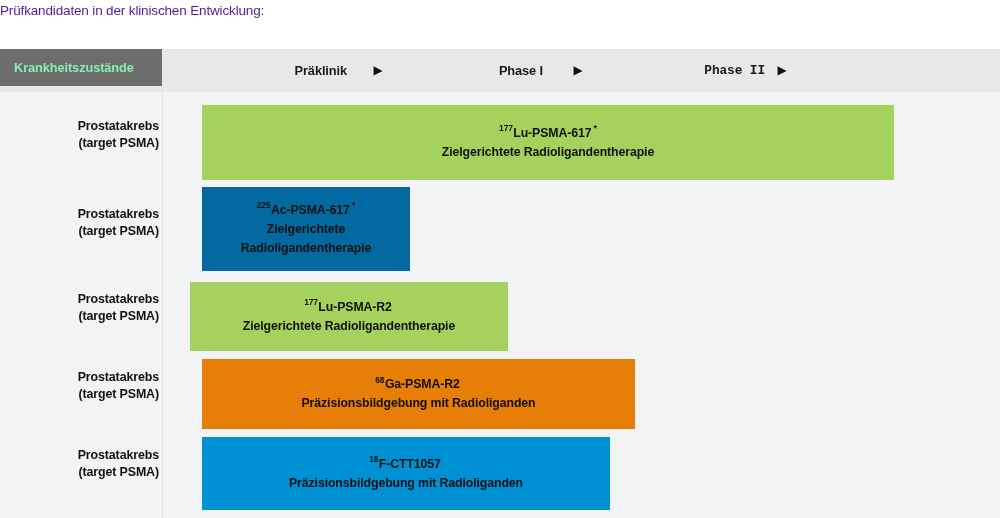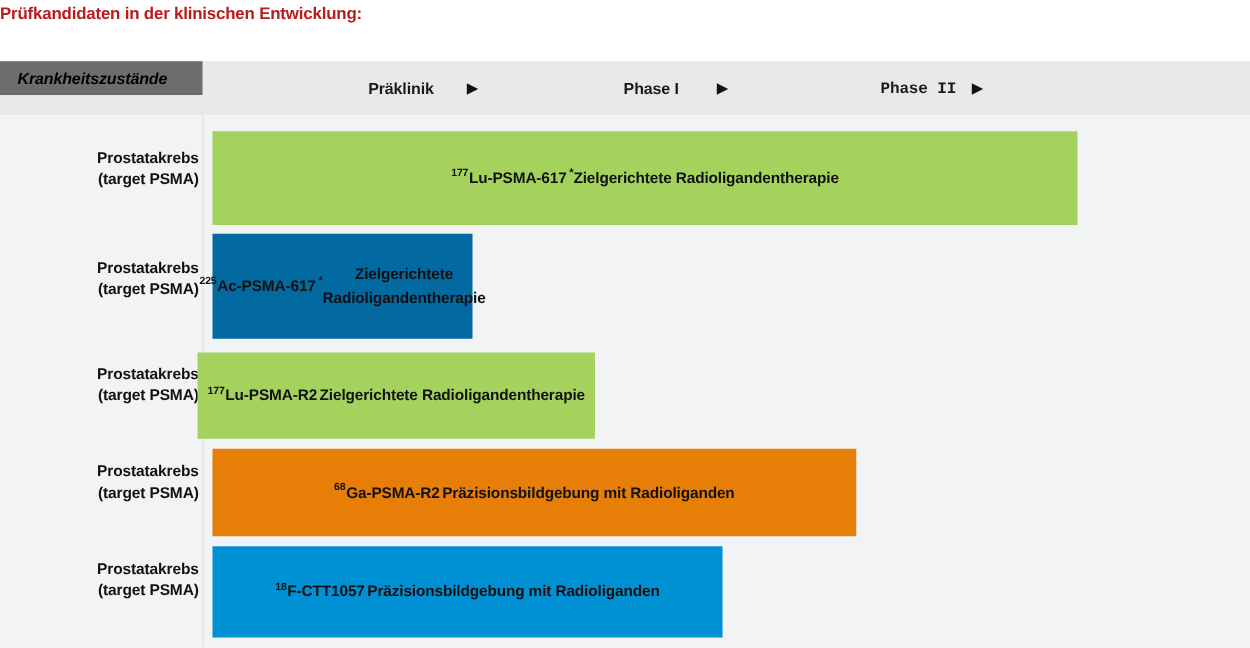--- a/index.html
+++ b/index.html
@@ -24,23 +24,23 @@
 
   
   .chart-title {
     position: absolute;
     left: 0px;
     top: 0px;
     width: 900px;
     height: 22px;
     line-height: 22px;
     font-size: 13.5px;
-    font-weight: bold;
+    font-weight: normal;
     letter-spacing: -0.15px;
-    color: #b91c1c;
+    color: #4c1d95;
     white-space: nowrap;
   }
 
   
   .pipeline {
     position: absolute;
     left: 0px;
     top: 49px;
     width: 1000px;
     height: 469px;
@@ -54,31 +54,30 @@
     top: 0px;
     width: 1000px;
     height: 43px;
     background: #e7e8e8;
   }
   .header-disease {
     position: absolute;
     left: 0px;
     top: 0px;
     width: 162px;
-    height: 27px;
+    height: 37px;
     background: #6d6d6d;
-    color: #000000;
+    color: #86efac;
     font-size: 12.8px;
     font-weight: bold;
     letter-spacing: -0.1px;
     display: flex;
     align-items: center;
     padding-left: 14px;
     box-sizing: border-box;
-    font-style: italic;
   }
   .phase-label {
     position: absolute;
     top: 0px;
     height: 43px;
     line-height: 43px;
     font-size: 12.8px;
     font-weight: bold;
     color: #1a1a1a;
     text-align: right;
@@ -128,29 +127,30 @@
     line-height: 17px;
     color: #111111;
     letter-spacing: -0.1px;
   }
   .row-label .ln { display: block; white-space: nowrap; text-align: right; }
 
   .bar {
     position: absolute;
     box-sizing: border-box;
     display: flex;
-    flex-direction: row;
+    flex-direction: column;
     align-items: center;
     justify-content: center;
     text-align: center;
     color: #111111;
     font-size: 12.3px;
     font-weight: bold;
     line-height: 19px;
     letter-spacing: -0.1px;
+    margin-left: 32px;
   }
   .bar .agent { white-space: nowrap; }
   .bar .desc { white-space: nowrap; }
   .bar.wrap .desc { white-space: normal; }
   .bar sup {
     font-size: 8.4px;
     vertical-align: super;
     line-height: 0;
     padding-right: 0.5px;
   }
@@ -224,21 +224,21 @@
           <div class="agent"><sup>177</sup><span>Lu-PSMA-R2</span><span class="star"></span></div>
           <div class="desc">Zielgerichtete Radioligandentherapie</div>
         </div>
       </div>
 
       <div class="row" style="top:257px; height:78px;">
         <div class="row-label" style="top:20px;">
           <span class="ln">Prostatakrebs</span>
           <span class="ln">(target PSMA)</span>
         </div>
-        <div class="bar" style="left:170px; top:10px; width:515px; height:70px; background:#e67e08;">
+        <div class="bar" style="left:170px; top:10px; width:433px; height:70px; background:#e67e08;">
           <div class="agent"><sup>68</sup><span>Ga-PSMA-R2</span><span class="star"></span></div>
           <div class="desc">Präzisionsbildgebung mit Radioliganden</div>
         </div>
       </div>
 
       <div class="row" style="top:335px; height:91px;">
         <div class="row-label" style="top:20px;">
           <span class="ln">Prostatakrebs</span>
           <span class="ln">(target PSMA)</span>
         </div>

